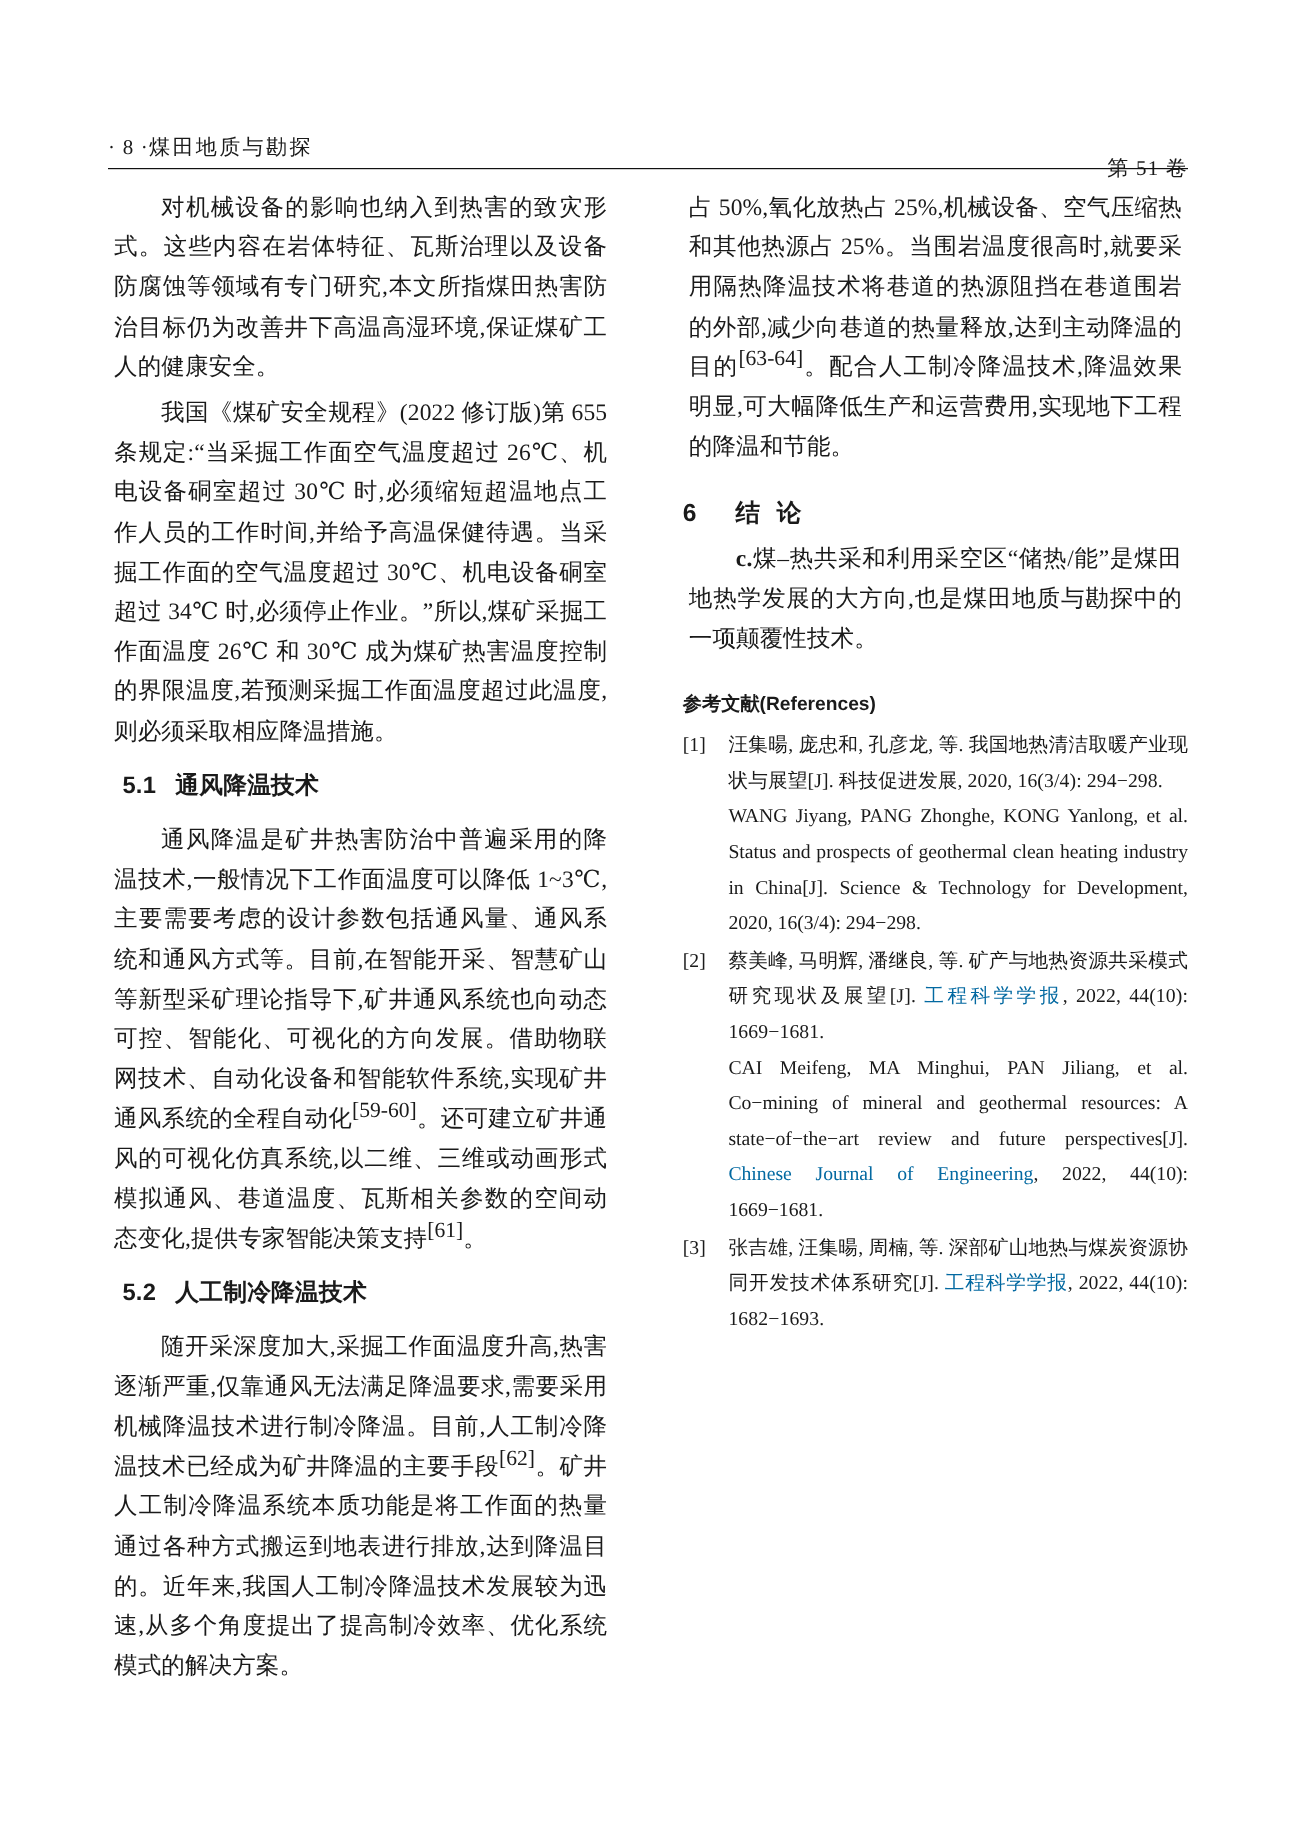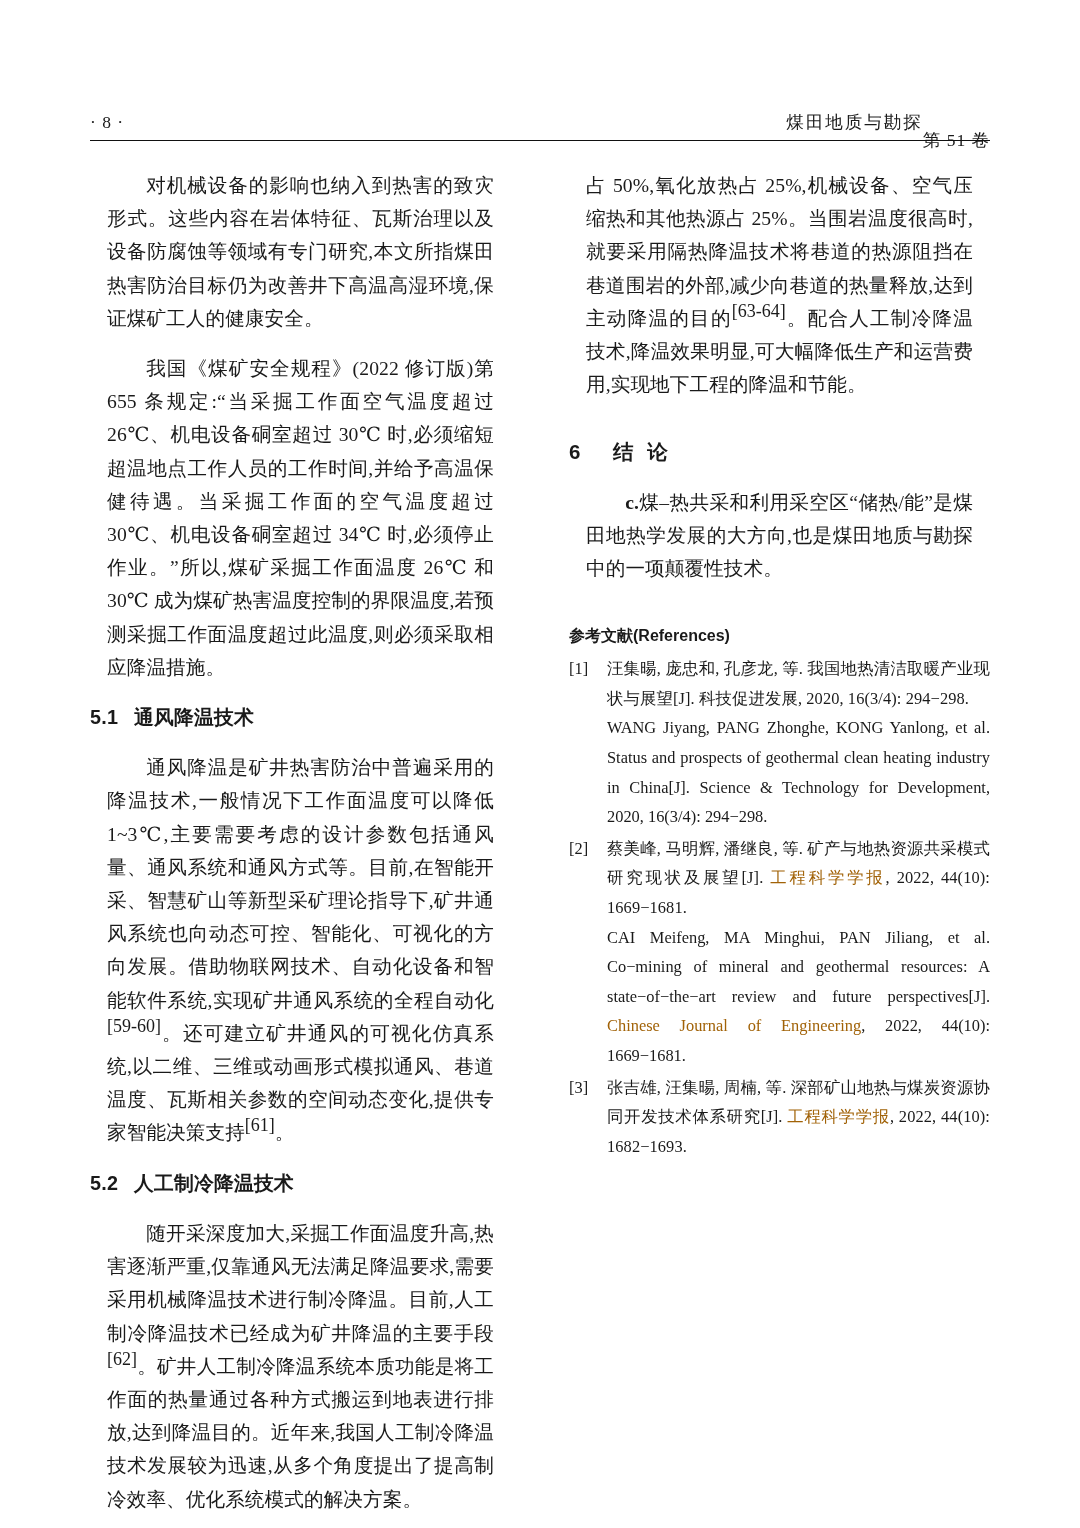--- a/index.html
+++ b/index.html
@@ -31,21 +31,21 @@
     top: 105px;
     width: 900px;
     height: 34px;
     display: flex;
     align-items: center;
     justify-content: space-between;
     font-size: 17.5px;
     letter-spacing: 0.5px;
   }
   .runhead .folio { flex: 0 0 auto; letter-spacing: 1px; }
-  .runhead .journal { flex: 1 1 auto; text-align: right; letter-spacing: 2px; }
+  .runhead .journal { flex: 1 1 auto; text-align: left; letter-spacing: 2px; }
   .runhead .volume { flex: 0 0 auto; letter-spacing: 1px; margin-top: 36px; }
   .rule {
     position: absolute;
     left: 90px;
     top: 140px;
     width: 900px;
     height: 0;
     border-top: 1.6px solid #111;
   }
 
@@ -54,32 +54,32 @@
     position: absolute;
     left: 90px;
     top: 152px;
     width: 900px;
     display: flex;
     gap: 58px;
   }
   .col { width: 421px; }
 
   p.body {
-    margin: 17px;
+    margin: 5px;
     font-size: 19.6px;
     line-height: 33.2px;
     text-align: justify;
     text-justify: inter-ideograph;
     text-indent: 2em;
     letter-spacing: 0.1px;
   }
   p.body.noindent { text-indent: 0; }
 
   h3.sec {
-    margin: 0;
+    margin: 12px;
     font-size: 19.8px;
     line-height: 33.2px;
     font-weight: bold;
     font-family: "Liberation Sans", "DejaVu Sans", sans-serif;
     letter-spacing: 0.2px;
   }
   h3.sec .num { display: inline-block; min-width: 44px; }
 
   h2.conc {
     margin: 0;
@@ -123,21 +123,21 @@
     flex: 0 0 38px;
     text-align: left;
   }
   .refitem .rbody {
     flex: 1 1 auto;
     text-align: justify;
     text-justify: inter-ideograph;
   }
   .refitem .rbody .zh { letter-spacing: 0.1px; }
   .refitem .rbody .en { }
-  .link { color: #a16207; }
+  .link { color: #0369a1; }
   .refpara { display: block; }
 </style>
 </head>
 <body>
 
 <div class="page">
 
   <div class="runhead">
     <span class="folio">· 8 ·</span>
     <span class="journal">煤田地质与勘探</span>

